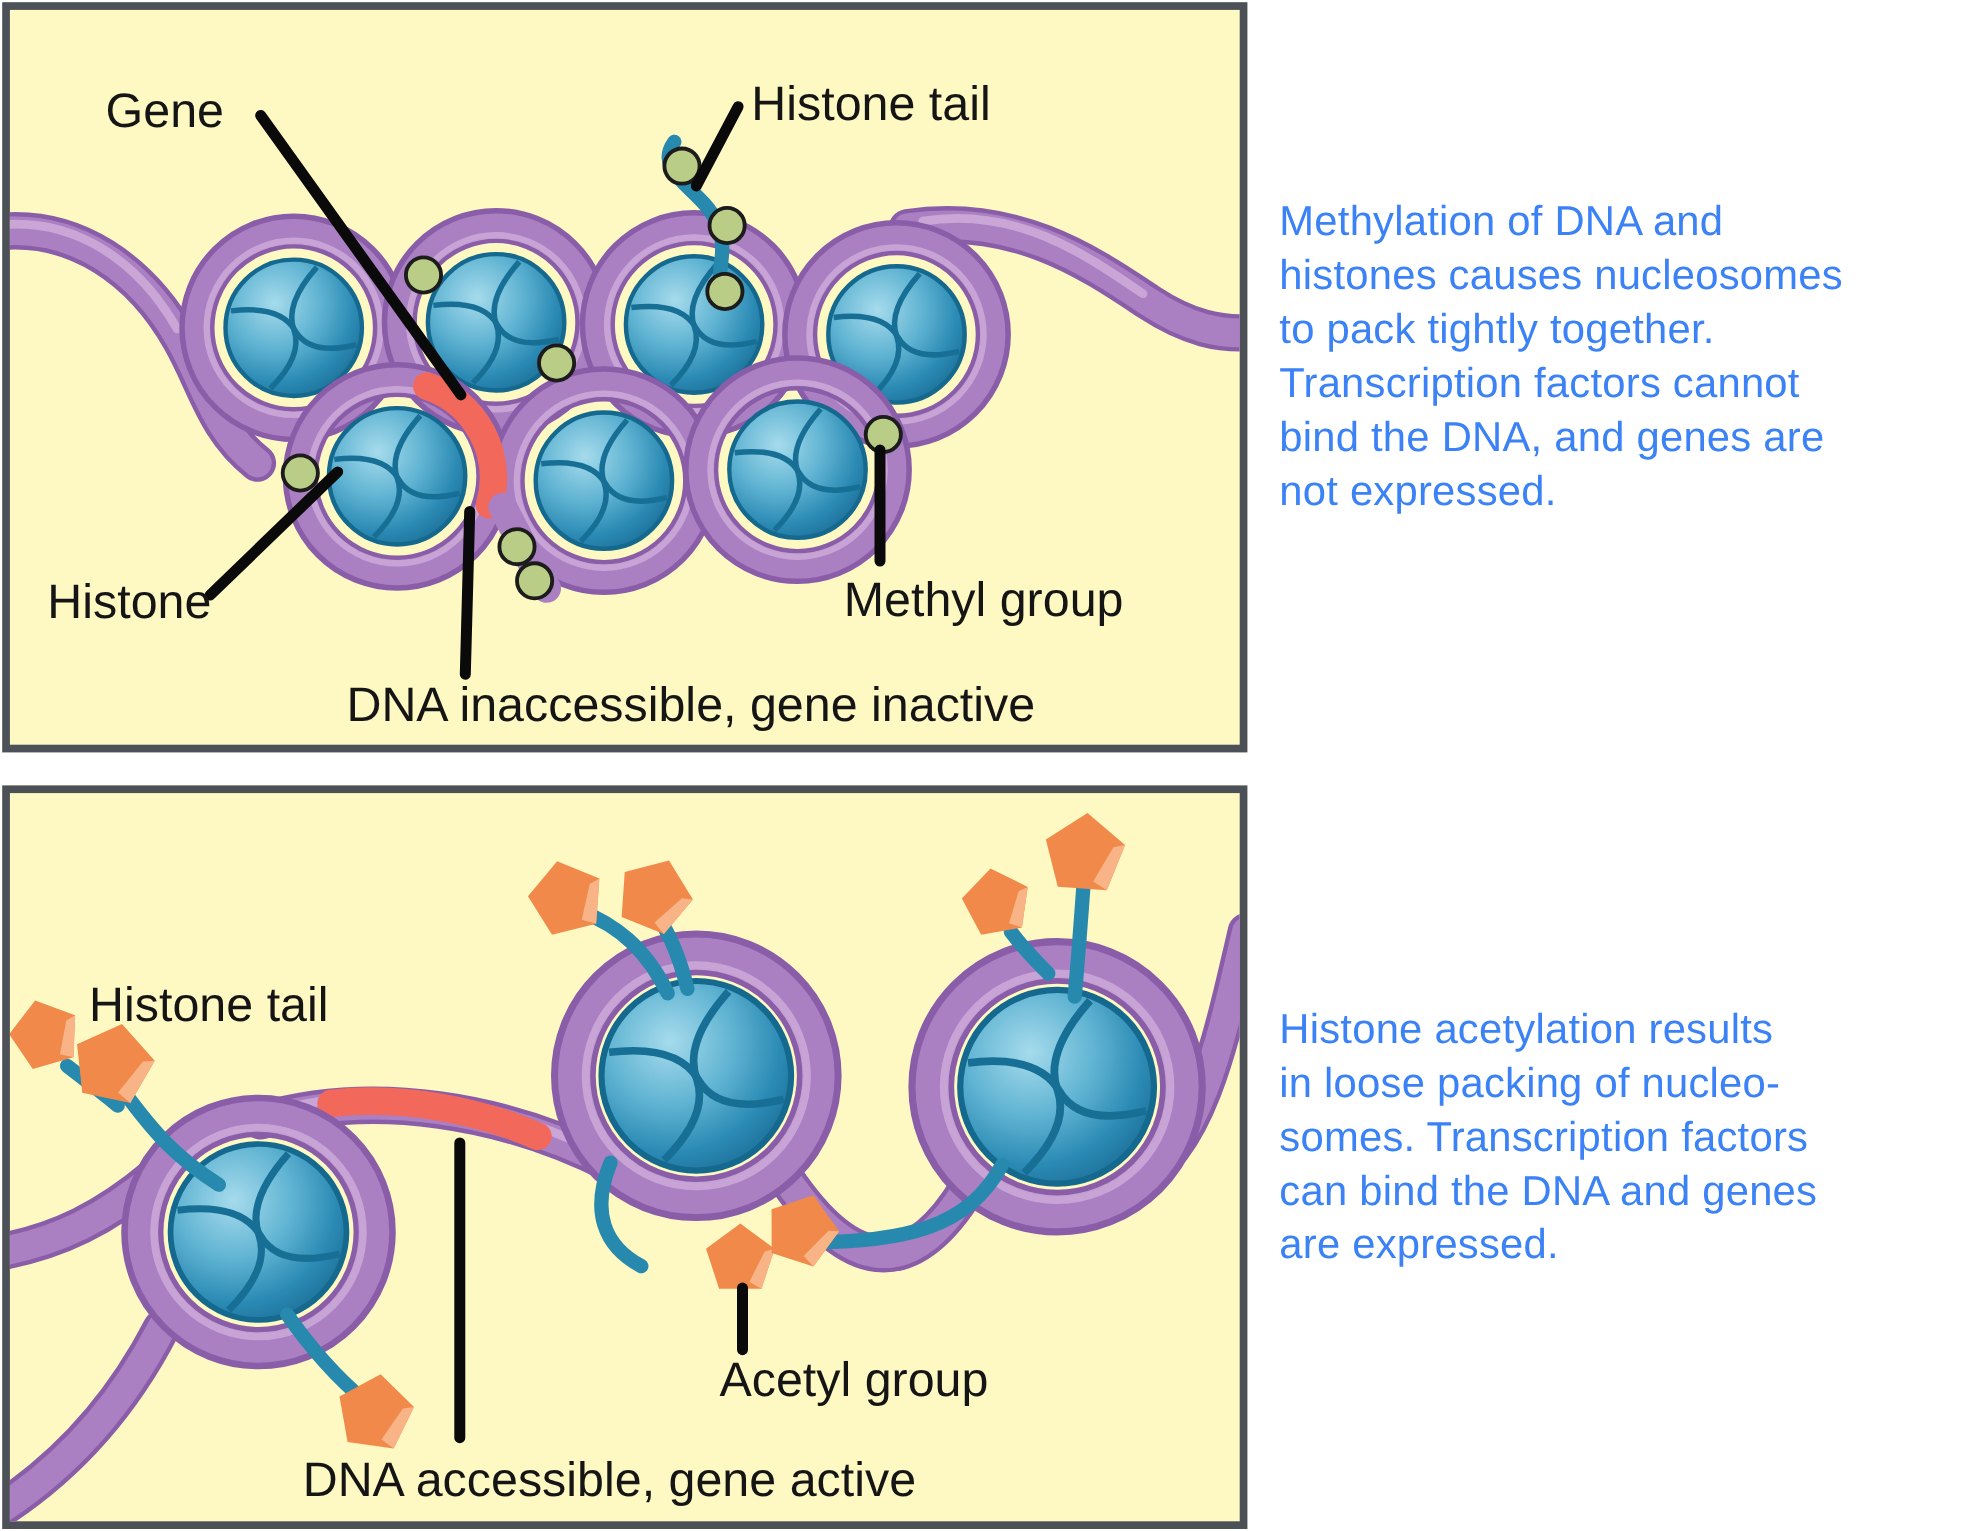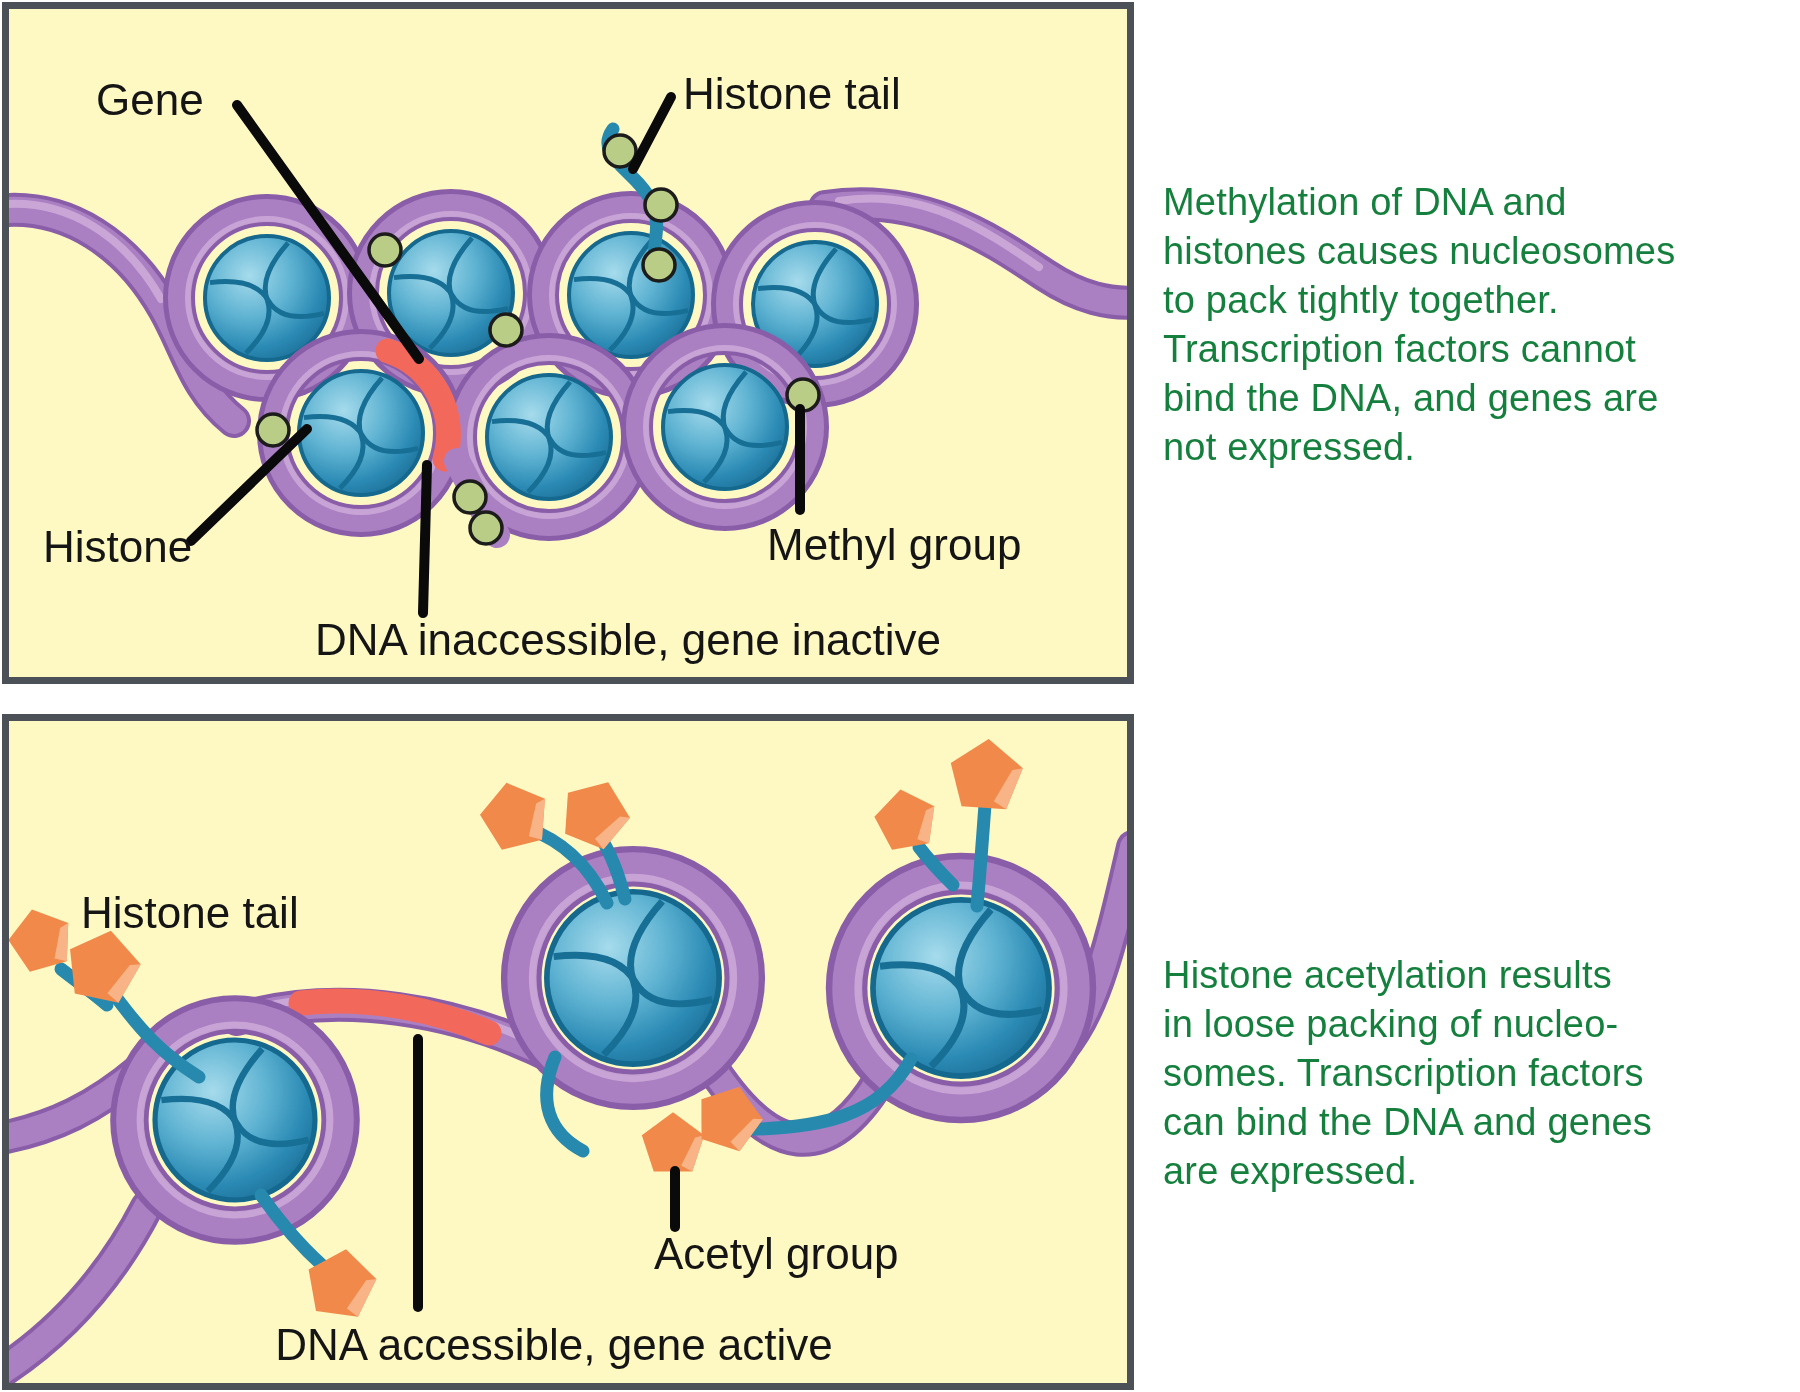--- a/index.html
+++ b/index.html
@@ -9,25 +9,25 @@
   }
   .panel{
     position:absolute;left:2px;box-sizing:border-box;
     border:7px solid #4c5157;background:#fef9c3;
   }
   #panel-top{top:2px;width:1132px;height:682px;}
   #panel-bottom{top:714px;width:1132px;height:676px;}
   .panel svg{display:block;width:100%;height:100%;}
   .note{
     position:absolute;left:1163px;width:628px;
-    font-size:38px;line-height:49px;color:#15803d;
+    font-size:38px;line-height:49px;color:#3b82f6;
     white-space:pre-line;letter-spacing:0.2px;
   }
   #note-top{top:178px;}
-  #note-bottom{top:951px;}
+  #note-bottom{top:912px;}
   .lbl{font-family:"Liberation Sans",sans-serif;font-size:44px;fill:#151515;}
   .leader{stroke:#0a0a0a;stroke-width:10;stroke-linecap:round;fill:none;}
   .strand-shadow{stroke:#8a5da8;stroke-width:34;fill:none;stroke-linecap:round;}
   .strand{stroke:#ab80c3;stroke-width:26;fill:none;stroke-linecap:round;}
   .strand-hi{stroke:#cdaad9;stroke-width:8;fill:none;stroke-linecap:round;opacity:.9;}
   .tail{stroke:#2789ae;stroke-width:13;fill:none;stroke-linecap:round;}
   .gene-seg{stroke:#f2685a;stroke-width:25;fill:none;stroke-linecap:round;}
 </style>
 </head>
 <body>

